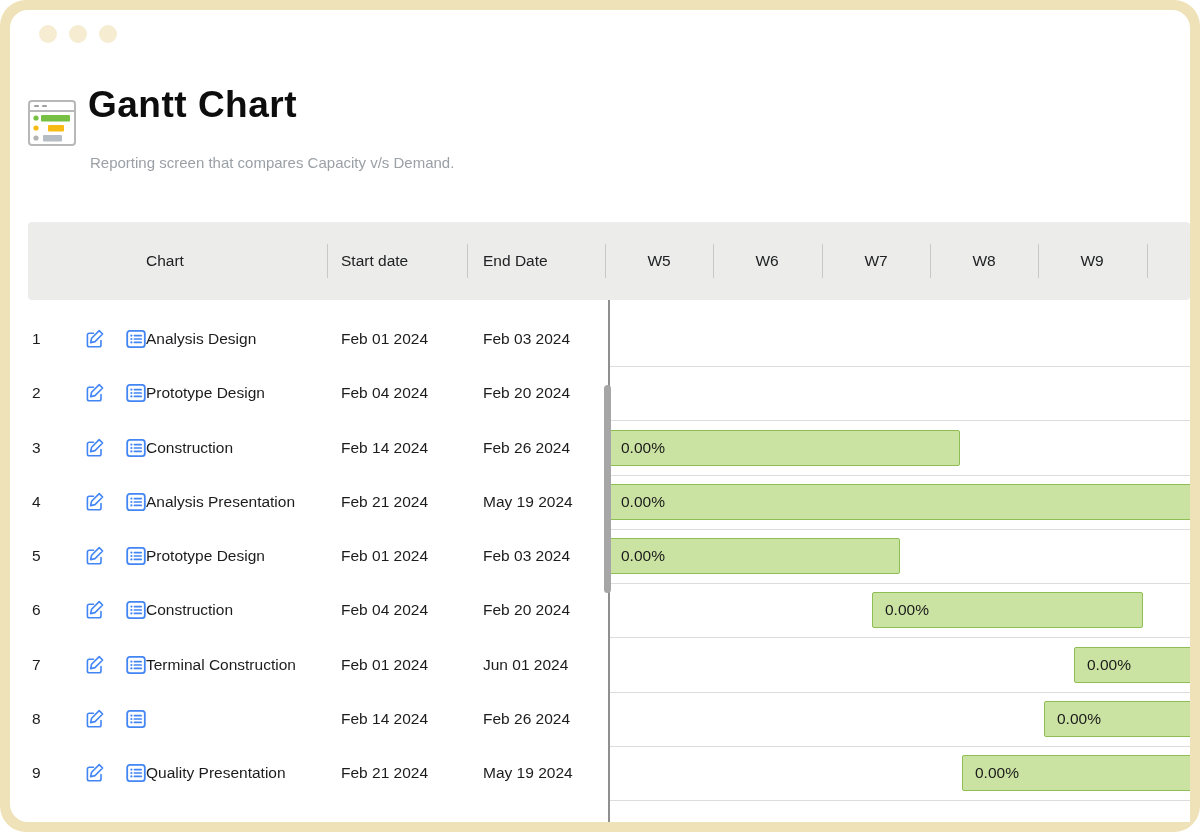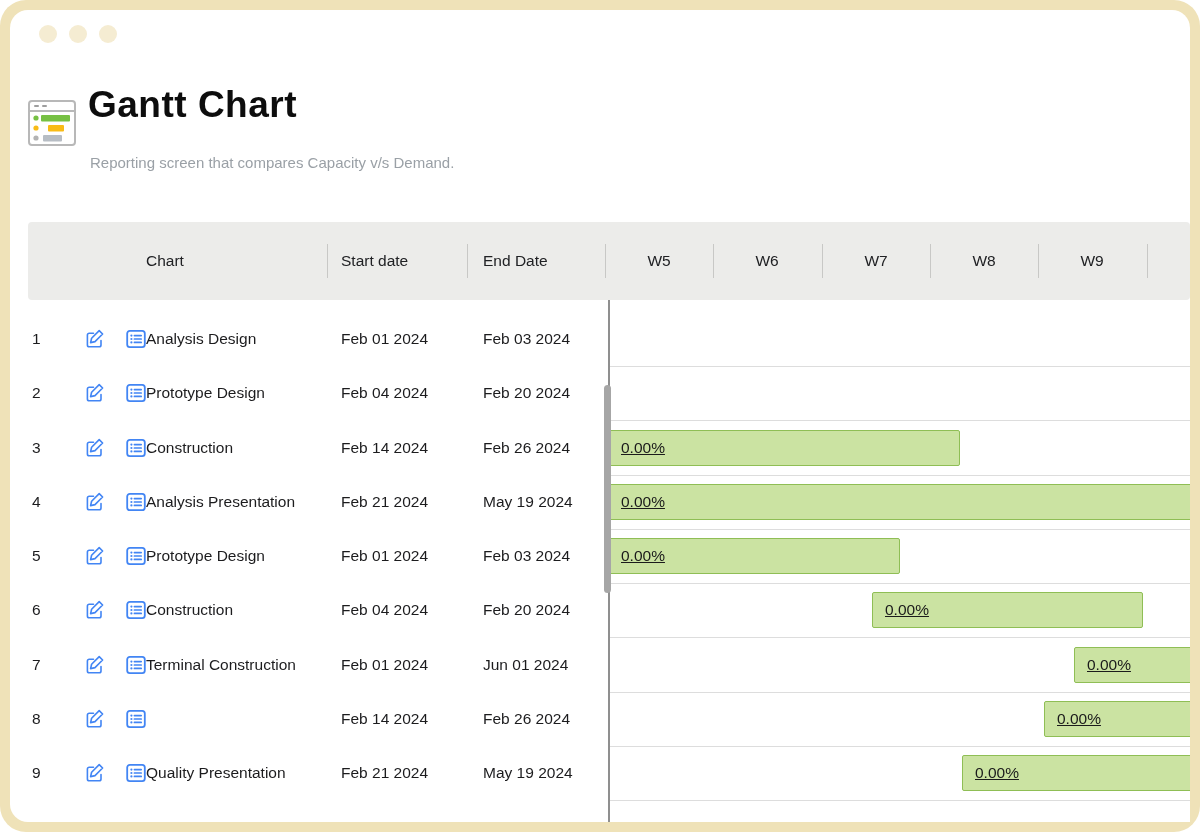--- a/index.html
+++ b/index.html
@@ -31,21 +31,21 @@
   #table-body{position:absolute;left:28px;top:300px;width:580px;height:522px;}
   .row{position:absolute;left:0;width:580px;height:54px;}
   .row .cell{position:absolute;top:0;height:54px;display:flex;align-items:center;font-size:15.5px;color:#1c1c1e;}
   .row .num{left:4px;width:22px;}
   .icon-btn{position:absolute;top:50%;transform:translateY(-50%);width:22px;height:22px;cursor:pointer;background:none;border:none;padding:0;}
   .icon-btn.edit{left:56px}.icon-btn.list{left:97px}
 
   #chart{position:absolute;left:608px;top:300px;width:582px;height:522px;overflow:hidden;background:#fff;}
   .gridline{position:absolute;left:0;width:582px;height:1px;background:var(--grid);}
   .gbar{position:absolute;height:36px;background:var(--bar-fill);border:1.5px solid var(--bar-border);border-radius:2px;box-sizing:border-box;
-        font-size:15.5px;color:#1b1b1b;display:flex;align-items:center;padding-left:12px;cursor:pointer;text-decoration:underline;}
+        font-size:15.5px;color:#1b1b1b;display:flex;align-items:center;padding-left:12px;cursor:pointer;}
   #divider{position:absolute;left:608px;top:300px;width:1.5px;height:522px;background:var(--divider);cursor:col-resize;}
   #vthumb{position:absolute;left:604px;top:385px;width:7px;height:208px;border-radius:4px;background:var(--thumb);cursor:pointer;}
 </style>
 </head>
 <body>
 
 <div class="frame">
   <div class="panel"></div>
 </div>
 

